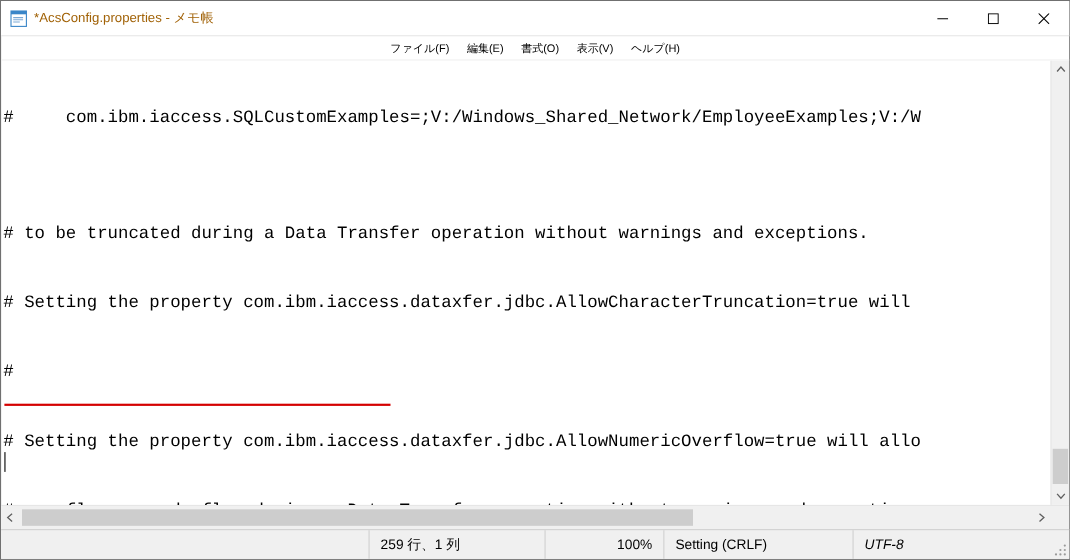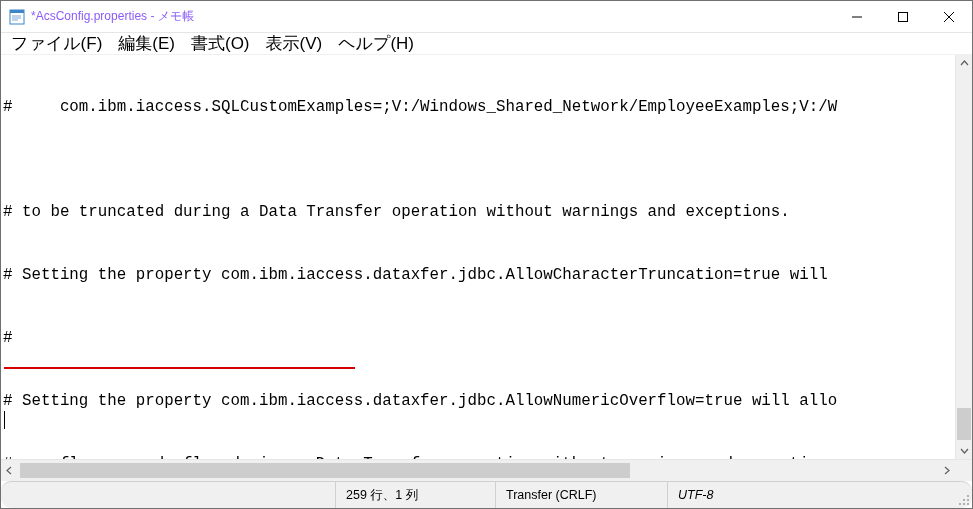--- a/index.html
+++ b/index.html
@@ -11,31 +11,32 @@
       display: flex; flex-direction: column;
     }
     
     .titlebar {
       height: 32px; background: #fff;
       display: flex; align-items: center;
       border-bottom: 1px solid #e6e6e6;
     }
     .title-left { display: flex; align-items: center; gap: 6px; padding-left: 8px; flex: 1; }
     .app-icon { width: 16px; height: 16px; }
-    .title-text { font-size: 12px; color: #8b5cf6; }
+    .title-text { font-size: 12px; color: #a16207; }
     .win-buttons { display: flex; height: 100%; }
     .win-btn { width: 46px; height: 100%; display: flex; align-items: center; justify-content: center; cursor: pointer; }
     
     .menubar {
       height: 22px;
       display: flex; align-items: center;
       padding: 0 2px;
-      font-size: 17px;
+      font-size: 10px;
       border-bottom: 1px solid #f0f0f0;
       gap: 0;
+      justify-content: center;
     }
     .menu-item { padding: 2px 8px; cursor: default; }
     
     .content-wrap { flex: 1; position: relative; display: flex; flex-direction: column; overflow: hidden; }
     .editor {
       flex: 1;
       font-family: "MS Gothic","Courier New",monospace;
       font-size: 15.8px;
       line-height: 21px;
       white-space: pre;
@@ -79,21 +80,20 @@
     .hscroll .thumb { position: absolute; top: 3px; bottom: 3px; left: 2px; width: 610px; background: #cdcdcd; cursor:pointer;}
     .hscroll .corner { width: 17px; background:#f0f0f0; }
     
     .statusbar {
       height: 27px;
       display: flex;
       align-items: stretch;
       font-size: 12.5px;
       border-top: 1px solid #d0d0d0;
       background: #f0f0f0;
-      border-radius: 10px;
     }
     .status-spacer { width: 335px; border-right: 1px solid #d0d0d0; }
     .status-cell {
       padding: 0 10px; display:flex; align-items:center;
       border-right: 1px solid #d0d0d0;
       color: #000;
     }
     .status-cell.pos { width: 160px; }
     .status-cell.zoom { width: 108px; justify-content: flex-end; }
     .status-cell.eol { width: 172px; }
@@ -198,21 +198,22 @@
             <polyline points="3,1 7,4.5 3,8" fill="none" stroke="#606060" stroke-width="1.2"></polyline>
           </svg>
       </div>
       <div class="corner"></div>
     </div>
   </div>
 
   <div class="statusbar">
     <div class="status-spacer"></div>
     <div class="status-cell pos">259 行、1 列</div>
-    <div class="status-cell eol">Transfer (CRLF)</div>
+    <div class="status-cell zoom">100%</div>
+    <div class="status-cell eol">Setting (CRLF)</div>
     <div class="status-cell enc">UTF-8</div>
     <div class="resize-grip">
       <svg width="12" height="12" viewBox="0 0 12 12">
         <circle cx="10" cy="10" r="1" fill="#9a9a9a"></circle>
         <circle cx="6" cy="10" r="1" fill="#9a9a9a"></circle>
         <circle cx="10" cy="6" r="1" fill="#9a9a9a"></circle>
         <circle cx="2" cy="10" r="1" fill="#9a9a9a"></circle>
         <circle cx="6" cy="6" r="1" fill="#9a9a9a"></circle>
         <circle cx="10" cy="2" r="1" fill="#9a9a9a"></circle>
       </svg>

